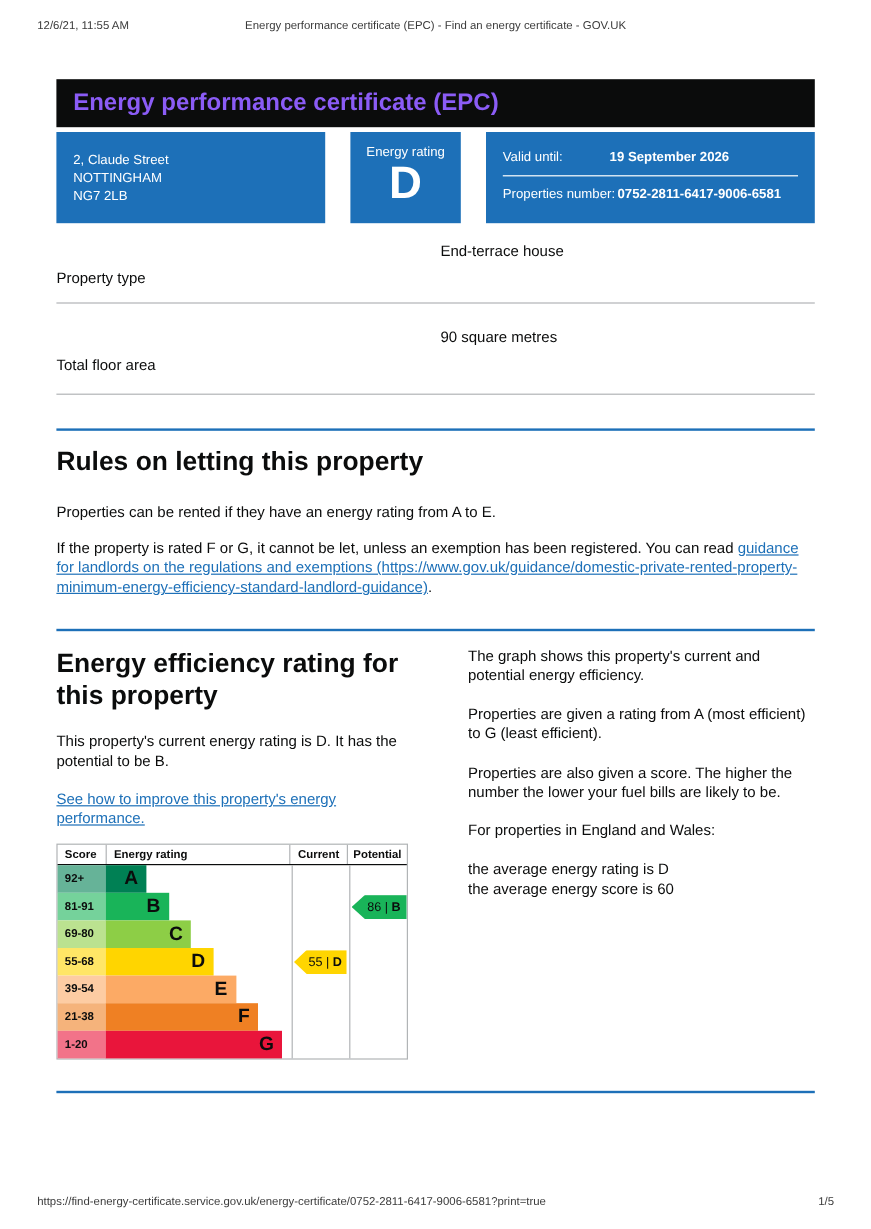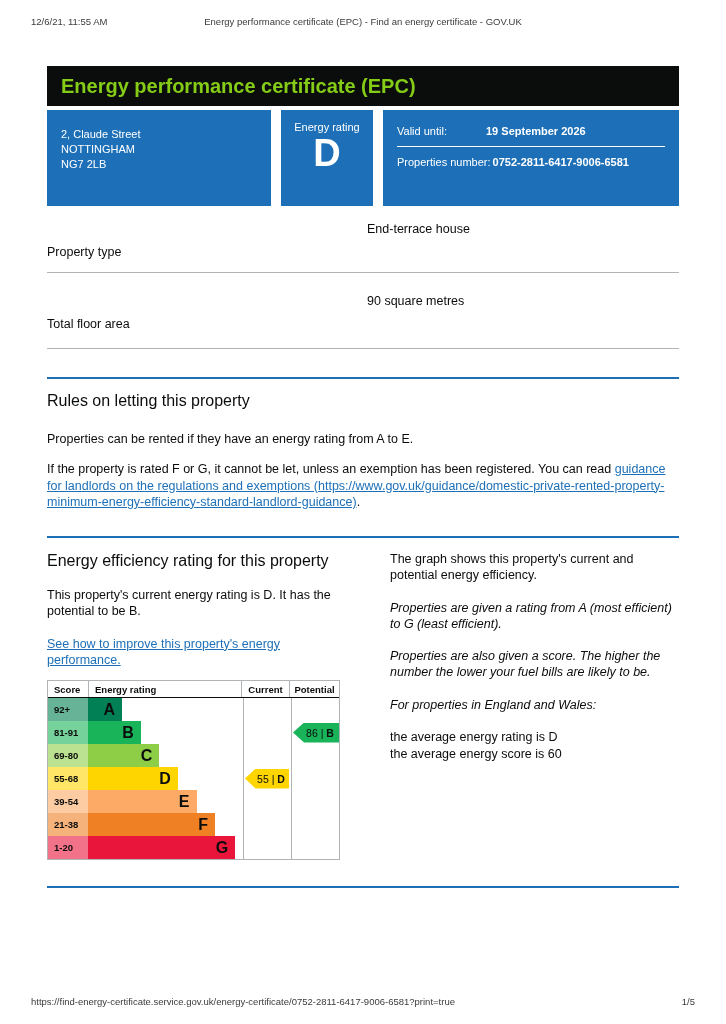--- a/index.html
+++ b/index.html
@@ -19,59 +19,59 @@
   .print-header .ts { position: absolute; left: 0; top: 0; }
   .print-header .doc-title { text-align: center; }
   .print-footer {
     position: absolute; bottom: 17px; left: 31px; right: 31px;
     font-size: 9.5px; color: #3b3b3b;
     display: flex; justify-content: space-between; align-items: center;
   }
   
   .content { position: absolute; top: 66px; left: 47px; width: 632px; }
   .banner {
-    background: #0b0c0c; color: #84cc16; height: 40px;
+    background: #0b0c0c; color: #8b5cf6; height: 40px;
     display: flex; align-items: center; padding-left: 14px;
   }
   .banner h1 { font-size: 20px; font-weight: bold; }
   
-  .summary-box { display: flex; margin-top: 4px; height: 96px; gap: 10px; }
+  .summary-box { display: flex; margin-top: 4px; height: 76px; gap: 21px; }
   .panel { background: #1d70b8; color: #ffffff; }
   .panel-address { width: 224px; padding: 17px 14px; font-size: 11px; line-height: 1.35; }
   .panel-rating { width: 92px; padding-top: 11px; text-align: center; }
   .panel-rating .lbl { font-size: 11px; }
   .panel-rating .big { font-size: 38px; font-weight: bold; line-height: 1.1; }
   .panel-validity { flex: 1; padding: 15px 14px 0 14px; font-size: 11px; }
   .panel-validity .row { display: flex; align-items: baseline; }
   .panel-validity .vlabel { width: 89px; flex: none; }
   .panel-validity .vvalue { font-weight: bold; }
   .panel-validity hr { border: none; border-top: 1px solid #ffffff; margin: 9px 0 9px 0; }
   .panel-validity .cert-row .vvalue { margin-left: 2px; }
   
   .detail-row { display: flex; border-bottom: 1px solid #b1b4b6; font-size: 12.5px; }
   .detail-row .dlabel { width: 320px; flex: none; margin-top: 23px; }
   .detail-row.r1 { padding: 16px 0 13px 0; }
   .detail-row.r2 { padding: 21px 0 17px 0; }
   hr.blue { border: none; border-top: 2px solid #1d70b8; }
   .hr1 { margin-top: 28px; }
   .hr2 { margin-top: 26px; }
   .hr3 { margin-top: 26px; }
-  h2 { font-size: 16px; font-weight: normal; line-height: 1.25; }
+  h2 { font-size: 22px; font-weight: bold; line-height: 1.25; }
   .letting h2 { margin-top: 12px; }
   .letting p { font-size: 12.5px; line-height: 1.3; margin-top: 20px; max-width: 632px; }
   .letting p.p2 { margin-top: 14px; }
   a.link { color: #1d70b8; text-decoration: underline; }
   
   .rating-section { display: flex; margin-top: 13px; }
   .col-left { width: 293px; flex: none; }
   .col-right { width: 289px; margin-left: 50px; font-size: 12.5px; line-height: 1.3; }
   .col-left p { font-size: 12.5px; line-height: 1.3; margin-top: 16px; }
   .col-left .improve { display: inline-block; font-size: 12.5px; line-height: 1.3; margin-top: 16px; }
   .col-right p { margin-top: 0; }
-  .col-right p + p { margin-top: 16px; font-style: italic; }
+  .col-right p + p { margin-top: 16px; }
   .col-right .avg { margin-top: 16px; }
   .col-right .avg div { line-height: 1.35; }
   
   .epc-chart { width: 293px; margin-top: 12px; border: 1px solid #b1b4b6; font-size: 9.5px; }
   .epc-header { display: flex; font-weight: bold; border-bottom: 1px solid #0b0c0c; }
   .epc-header > div { padding: 3px 0 2px 6px; }
   .epc-h-score { width: 40px; flex: none; }
   .epc-h-rating { flex: 1; border-left: 1px solid #b1b4b6; }
   .epc-h-current { width: 48px; flex: none; border-left: 1px solid #b1b4b6; text-align: center; padding-left: 0 !important; }
   .epc-h-potential { width: 50px; flex: none; border-left: 1px solid #b1b4b6; text-align: center; padding-left: 0 !important; }

